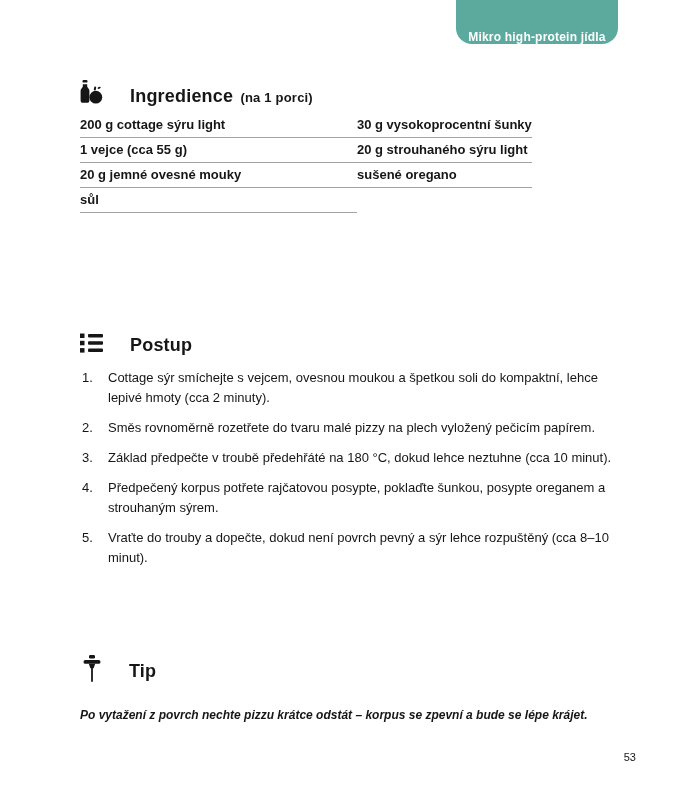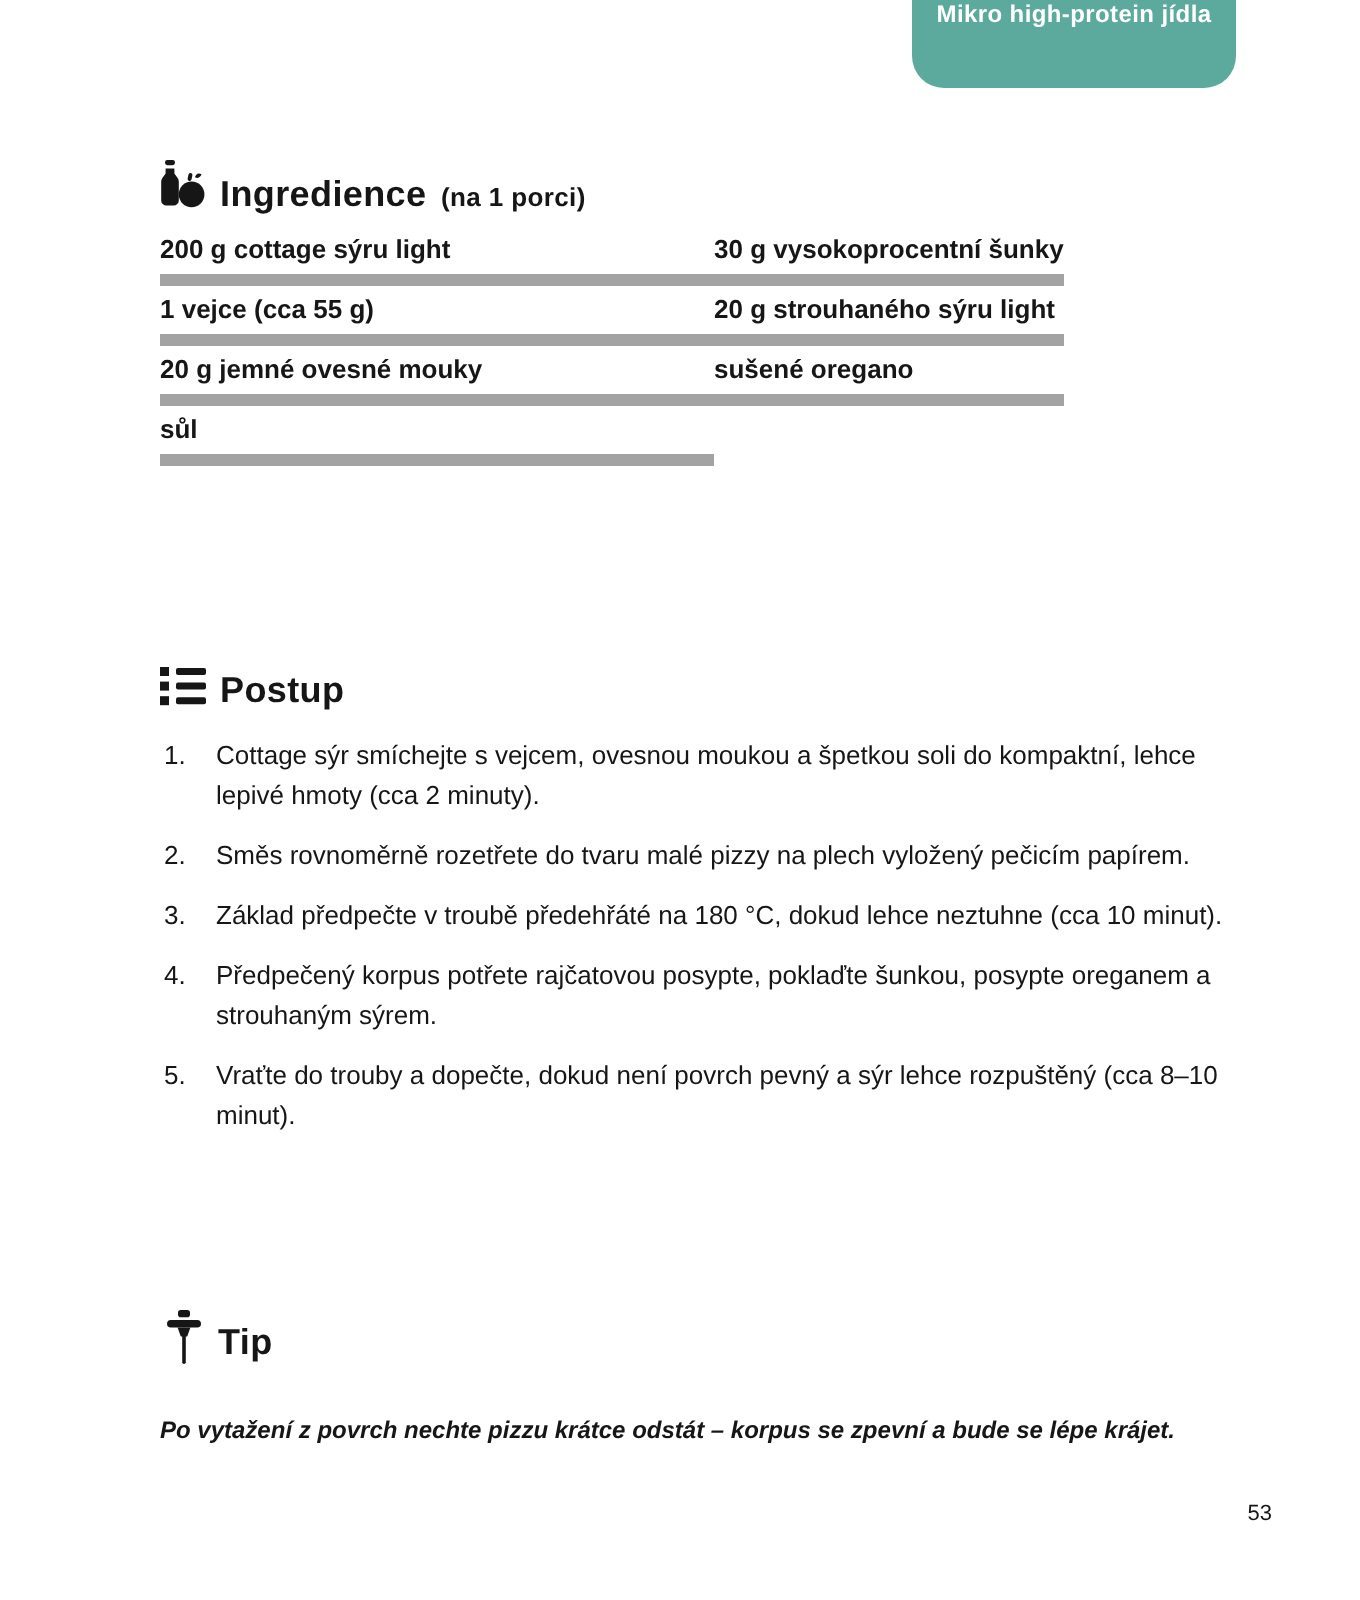--- a/index.html
+++ b/index.html
@@ -4,38 +4,38 @@
 <style>
   html,body { margin:0; padding:0; background:#ffffff; }
   .page {
     position:relative; width:680px; height:800px; background:#ffffff;
     font-family:"Liberation Sans", sans-serif; color:#161616; overflow:hidden;
   }
   
   .badge {
     position:absolute; top:0; left:456px; width:162px; height:44px;
     background:#5BAA9D; border-radius:0 0 16px 16px;
-    display:flex; align-items:flex-start; justify-content:center;
+    display:flex; align-items:flex-end; justify-content:center;
   }
   .badge span { color:#ffffff; font-weight:700; font-size:12px; letter-spacing:0.2px; }
 
   
-  .heading-row { position:absolute; display:flex; align-items:center; gap:7px; }
+  .heading-row { position:absolute; display:flex; align-items:center; gap:27px; }
   .heading-row h2 { margin:0; font-size:18px; font-weight:800; letter-spacing:0.2px; }
   .heading-suffix { font-size:13px; font-weight:800; margin-left:2px; }
   .sec-icon { flex:0 0 auto; color:#161616; }
 
   
   .ingredients-heading { top:80px; left:78px; }
   .ingredient-cols { position:absolute; top:118px; left:80px; display:flex; }
   .ing-col { display:flex; flex-direction:column; }
   .ing-col.left { width:277px; }
   .ingredient-item {
     display:table; font-size:13px; font-weight:700; line-height:14px;
-    border-bottom:6px solid #a3a3a3; padding-bottom:5px; margin-bottom:5px;
+    border-bottom:1px solid #a3a3a3; padding-bottom:5px; margin-bottom:5px;
   }
 
   
   .steps-heading { top:332px; left:80px; }
   .steps-list {
     position:absolute; top:368px; left:80px; width:545px;
     margin:0; padding:0; list-style:none; counter-reset:step;
   }
   .steps-list li {
     position:relative; padding-left:28px; margin-bottom:10px;

